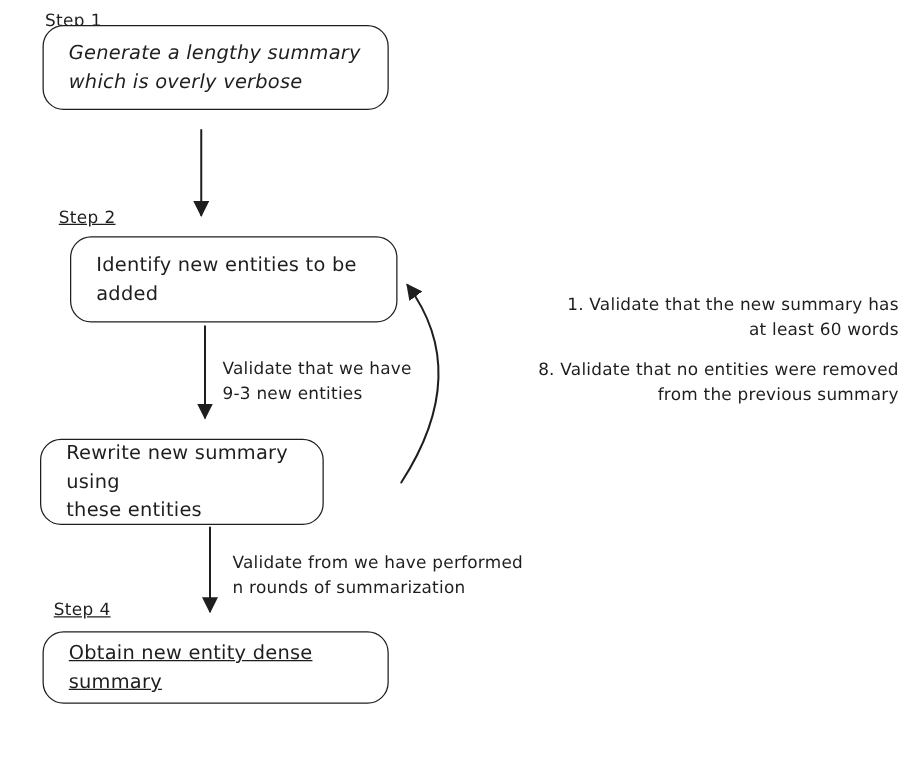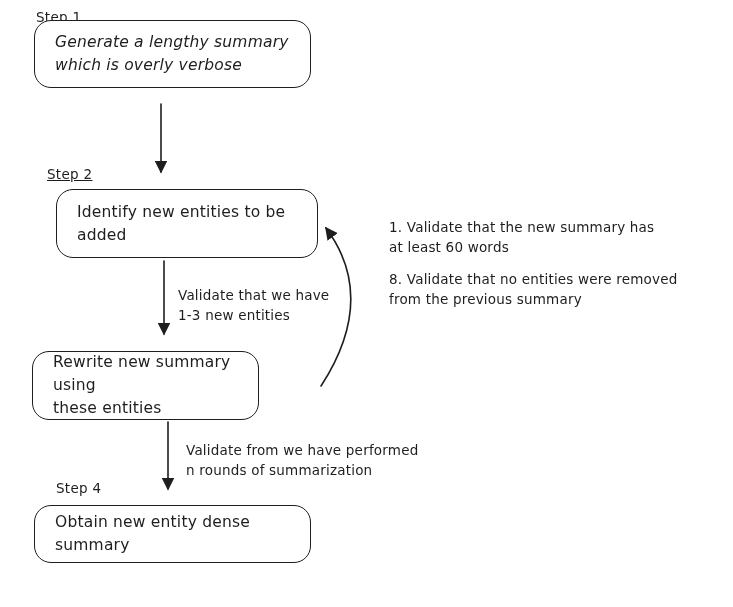--- a/index.html
+++ b/index.html
@@ -63,22 +63,23 @@
     position: absolute;
     font-size: 13.5px;
     line-height: 20px;
     letter-spacing: 0.2px;
     white-space: pre-line;
     color: var(--stroke);
   }
   .validations {
     position: absolute;
     left: 389px;
-    top: 217px;
+    top: 234px;
     width: 330px;
+    text-align: right;
   }
   .validation-item {
     font-size: 13.5px;
     line-height: 20px;
     letter-spacing: 0.2px;
     white-space: pre-line;
     margin-bottom: 12px;
     color: var(--stroke);
   }
 </style>
@@ -105,33 +106,33 @@
 which is overly verbose</div>
   </div>
 
   <div class="step-label" style="left:47px; top:166px;text-decoration:underline;">Step 2</div>
   <div class="node" style="left:38px; top:189px; width:262px; height:69px;margin-left:18px;">
     <div class="node-text">Identify new entities to be
 added</div>
   </div>
 
   <div class="edge-label" style="left:178px; top:285px;">Validate that we have
-1-3 new entities</div>
+9-3 new entities</div>
 
   <div class="step-label" style="left:42px; top:329px;margin-top:40px;">Step 3</div>
   <div class="node" style="left:32px; top:351px; width:227px; height:69px;">
     <div class="node-text">Rewrite new summary using
 these entities</div>
   </div>
 
   <div class="edge-label" style="left:186px; top:440px;">Validate from we have performed
 n rounds of summarization</div>
 
-  <div class="step-label" style="left:56px; top:480px;">Step 4</div>
-  <div class="node" style="left:34px; top:505px; width:277px; height:58px;">
+  <div class="step-label" style="left:43px; top:480px;text-decoration:underline;">Step 4</div>
+  <div class="node" style="left:34px; top:505px; width:277px; height:58px;text-decoration:underline;">
     <div class="node-text">Obtain new entity dense
 summary</div>
   </div>
 
   <div class="validations">
     <div class="validation-item">1. Validate that the new summary has
 at least 60 words</div>
     <div class="validation-item">8. Validate that no entities were removed
 from the previous summary</div>
   </div>

